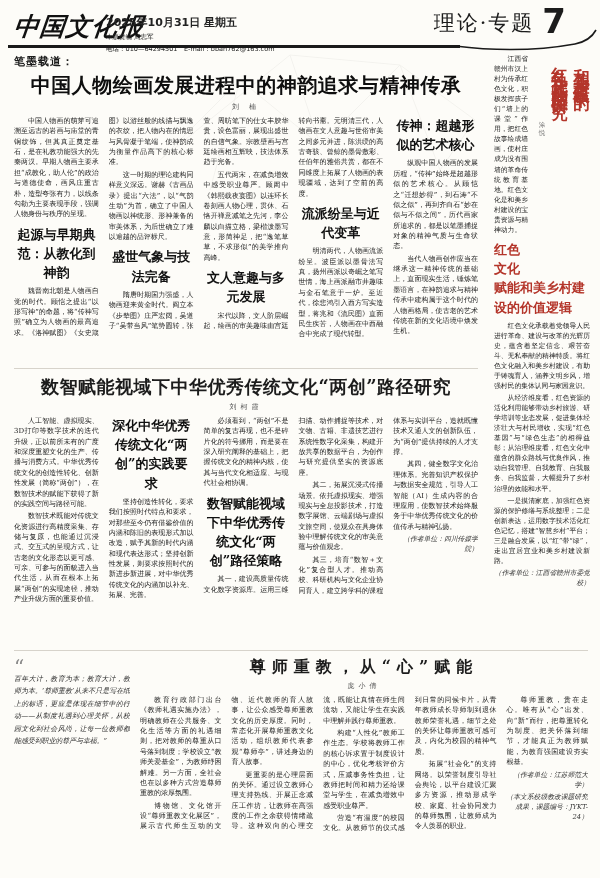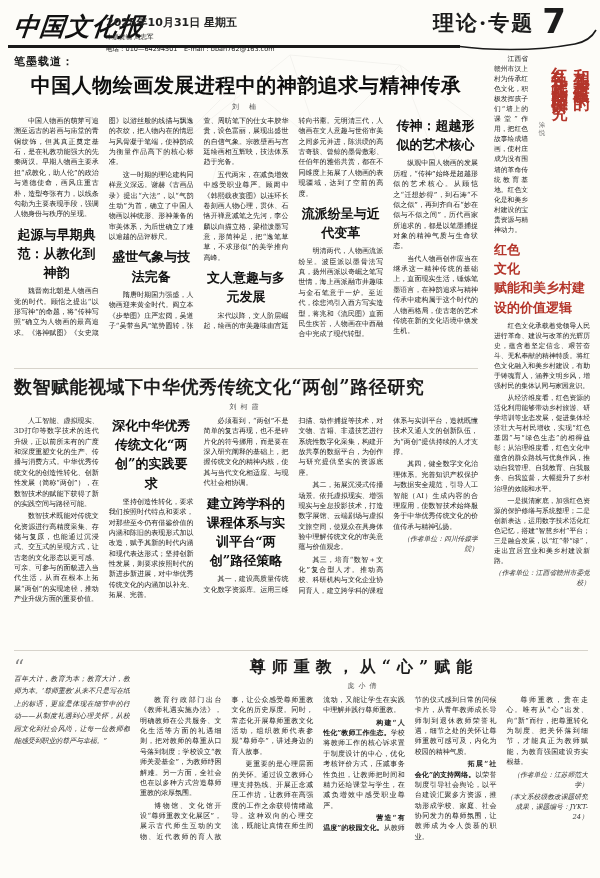--- a/index.html
+++ b/index.html
@@ -11,57 +11,57 @@
   
   .masthead{position:absolute;left:0;top:0;width:600px;height:48px;}
   .logo{
     position:absolute;left:14px;top:10px;font-size:25px;font-weight:bold;font-style:italic;
     letter-spacing:1px;transform:skewX(-6deg);font-family:"DejaVu Serif",serif;color:#111;
   }
   .mast-info{position:absolute;left:106px;top:13px;font-size:6.5px;line-height:1.75;color:#222;
     font-family:"DejaVu Sans","Liberation Sans",sans-serif;}
   .mast-info .date{font-weight:bold;font-size:11px;}
   .section-head{position:absolute;right:34px;top:6px;display:flex;align-items:flex-end;gap:8px;}
-  .section-name{font-size:21px;font-weight:bold;letter-spacing:2px;}
+  .section-name{font-size:21px;font-weight:normal;letter-spacing:2px;}
   .page-num{font-size:34px;font-weight:bold;line-height:0.9;font-family:"DejaVu Sans",sans-serif;}
   .mast-rule{position:absolute;left:8px;top:45px;width:452px;height:2.5px;background:#1a1a1a;}
   .mast-curve{position:absolute;left:0;top:0;pointer-events:none;}
   
   .watermark{position:absolute;left:150px;top:50px;pointer-events:none;opacity:0.55;}
   
   .byline{text-align:center;font-size:7px;color:#555;letter-spacing:4px;margin:3px 0 4px;}
   .art-body{column-gap:10px;overflow:hidden;font-size:7px;line-height:1.48;color:#222;
     text-align:justify;}
   .blk{margin:0 0 2px;}
   .blk-p{text-indent:2em;}
   .blk-h{font-weight:bold;text-align:center;font-size:13px;margin:5px 0 4px;text-indent:0;
     break-after:avoid;color:#111;}
   .blk-lead{text-indent:2em;}
-  .blk-lead strong{font-weight:bold;margin-left:39px;}
+  .blk-lead strong{font-weight:normal;}
   .blk-author{font-style:italic;text-align:right;font-size:6.8px;color:#333;}
   
   .a1{position:absolute;left:14px;top:54px;width:464px;}
   .a1 .kicker{font-size:11px;font-weight:bold;letter-spacing:1px;}
   .a1 .headline{font-size:20px;font-weight:bold;text-align:center;letter-spacing:0.5px;
     margin-top:3px;color:#0e0e0e;}
   .a1-body{height:248px;column-count:5;}
   
   .red{position:absolute;left:494px;top:54px;width:96px;height:646px;overflow:hidden;}
   .red-float{float:right;width:62px;height:222px;display:flex;flex-direction:row;
     justify-content:flex-end;gap:3px;}
   .red-byline{writing-mode:vertical-rl;font-size:6.5px;color:#777;letter-spacing:3px;
     padding-top:62px;}
   .red-title-col{writing-mode:vertical-rl;font-size:16.5px;font-weight:bold;line-height:1.15;
     letter-spacing:4px;}
   .red .art-body{font-size:6.8px;}
   .red .blk-h{text-align:left;text-indent:0;}
   
   .a2{position:absolute;left:14px;top:368px;width:464px;border-top:1px solid #d7d3cb;
     padding-top:6px;}
-  .a2 .headline{font-size:18px;font-weight:bold;text-align:left;letter-spacing:0.5px;}
+  .a2 .headline{font-size:18px;font-weight:bold;text-align:center;letter-spacing:0.5px;}
   .a2-body{height:246px;column-count:5;}
   
   .a3{position:absolute;left:14px;top:650px;width:574px;height:218px;
     border-top:1px solid #d7d3cb;padding-top:6px;display:flex;gap:10px;}
   .quote-box{width:116px;flex:none;overflow:hidden;padding-top:4px;}
   .quote-mark{font-size:20px;color:#8a8a8a;line-height:0.6;font-family:"DejaVu Serif",serif;}
   .quote-text{font-size:6.9px;font-style:italic;line-height:1.8;color:#2a2a2a;text-align:justify;}
   .a3-main{flex:1;min-width:0;}
   .a3 .headline{font-size:16px;font-weight:bold;text-align:center;letter-spacing:6px;}
   .a3-body{height:158px;column-count:5;}
@@ -138,21 +138,21 @@
 
   <div class="a2">
     <div class="headline">数智赋能视域下中华优秀传统文化“两创”路径研究</div>
     <div class="byline">刘柯霞</div>
     <div class="art-body a2-body">
         <div class="blk blk-p">人工智能、虚拟现实、3D打印等数字技术的迭代升级，正以前所未有的广度和深度重塑文化的生产、传播与消费方式。中华优秀传统文化的创造性转化、创新性发展（简称“两创”），在数智技术的赋能下获得了新的实践空间与路径可能。</div>
         <div class="blk blk-p">数智技术既能对传统文化资源进行高精度采集、存储与复原，也能通过沉浸式、交互式的呈现方式，让古老的文化形态以更可感、可亲、可参与的面貌进入当代生活，从而在根本上拓展“两创”的实现途径，推动产业升级方面的重要价值。</div>
         <div class="blk blk-h">深化中华优秀传统文化“两创”的实践要求</div>
         <div class="blk blk-p">坚持创造性转化，要求我们按照时代特点和要求，对那些至今仍有借鉴价值的内涵和陈旧的表现形式加以改造，赋予其新的时代内涵和现代表达形式；坚持创新性发展，则要求按照时代的新进步新进展，对中华优秀传统文化的内涵加以补充、拓展、完善。</div>
         <div class="blk blk-p">必须看到，“两创”不是简单的复古再现，也不是碎片化的符号挪用，而是要在深入研究阐释的基础上，把握传统文化的精神内核，使其与当代文化相适应、与现代社会相协调。</div>
-        <div class="blk blk-h">建立跨学科的课程体系与实训平台“两创”路径策略</div>
+        <div class="blk blk-h">数智赋能视域下中华优秀传统文化“两创”路径策略</div>
         <div class="blk blk-p">其一，建设高质量传统文化数字资源库。运用三维扫描、动作捕捉等技术，对文物、古籍、非遗技艺进行系统性数字化采集，构建开放共享的数据平台，为创作与研究提供坚实的资源底座。</div>
         <div class="blk blk-p">其二，拓展沉浸式传播场景。依托虚拟现实、增强现实与全息投影技术，打造数字展馆、云端剧场与虚拟文旅空间，使观众在具身体验中理解传统文化的审美意蕴与价值观念。</div>
         <div class="blk blk-p">其三，培育“数智＋文化”复合型人才。推动高校、科研机构与文化企业协同育人，建立跨学科的课程体系与实训平台，造就既懂技术又通人文的创新队伍，为“两创”提供持续的人才支撑。</div>
         <div class="blk blk-p">其四，健全数字文化治理体系。完善知识产权保护与数据安全规范，引导人工智能（AI）生成内容的合理应用，使数智技术始终服务于中华优秀传统文化的价值传承与精神弘扬。</div>
         <div class="blk blk-author">（作者单位：四川传媒学院）</div>
       </div>
   </div>
 
   <div class="a3">
     <div class="quote-box">

